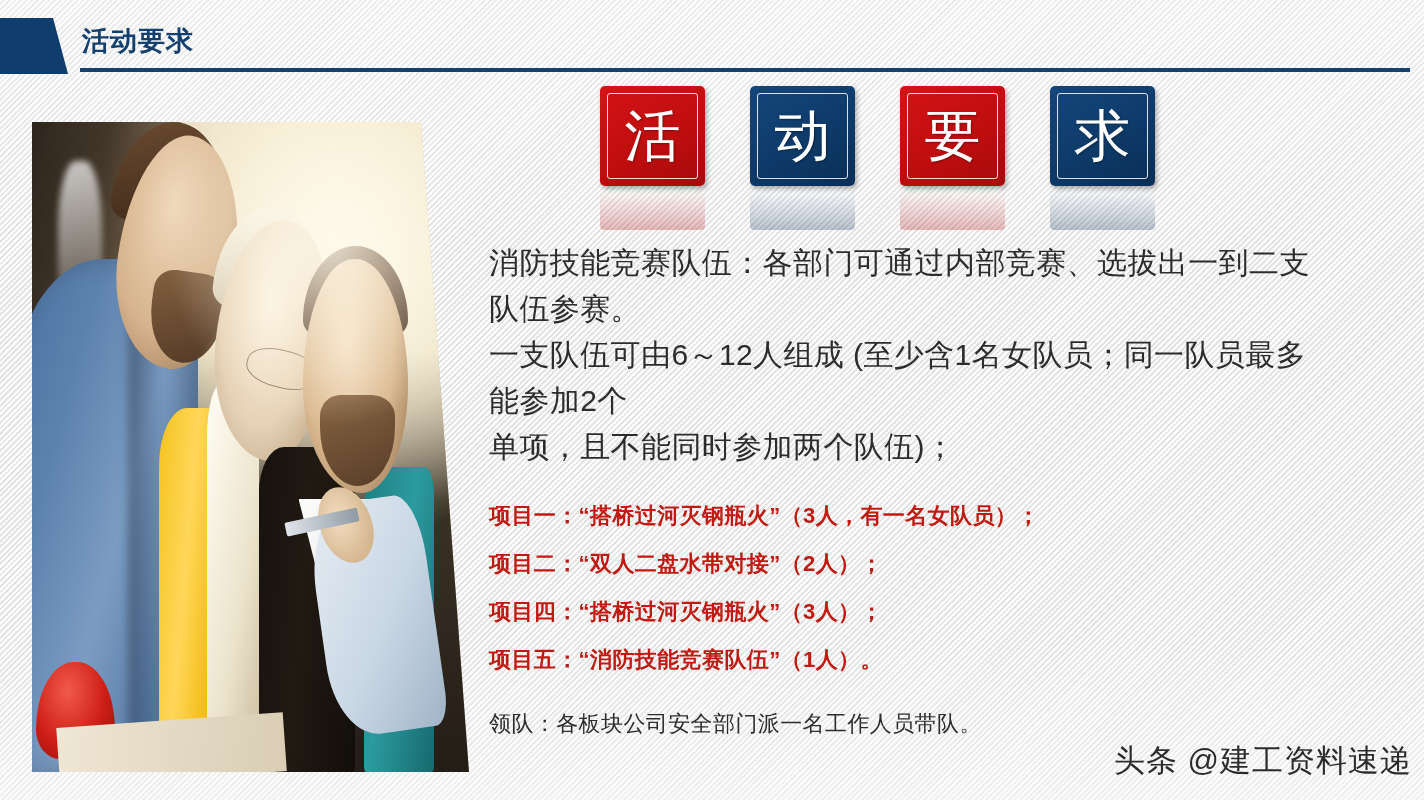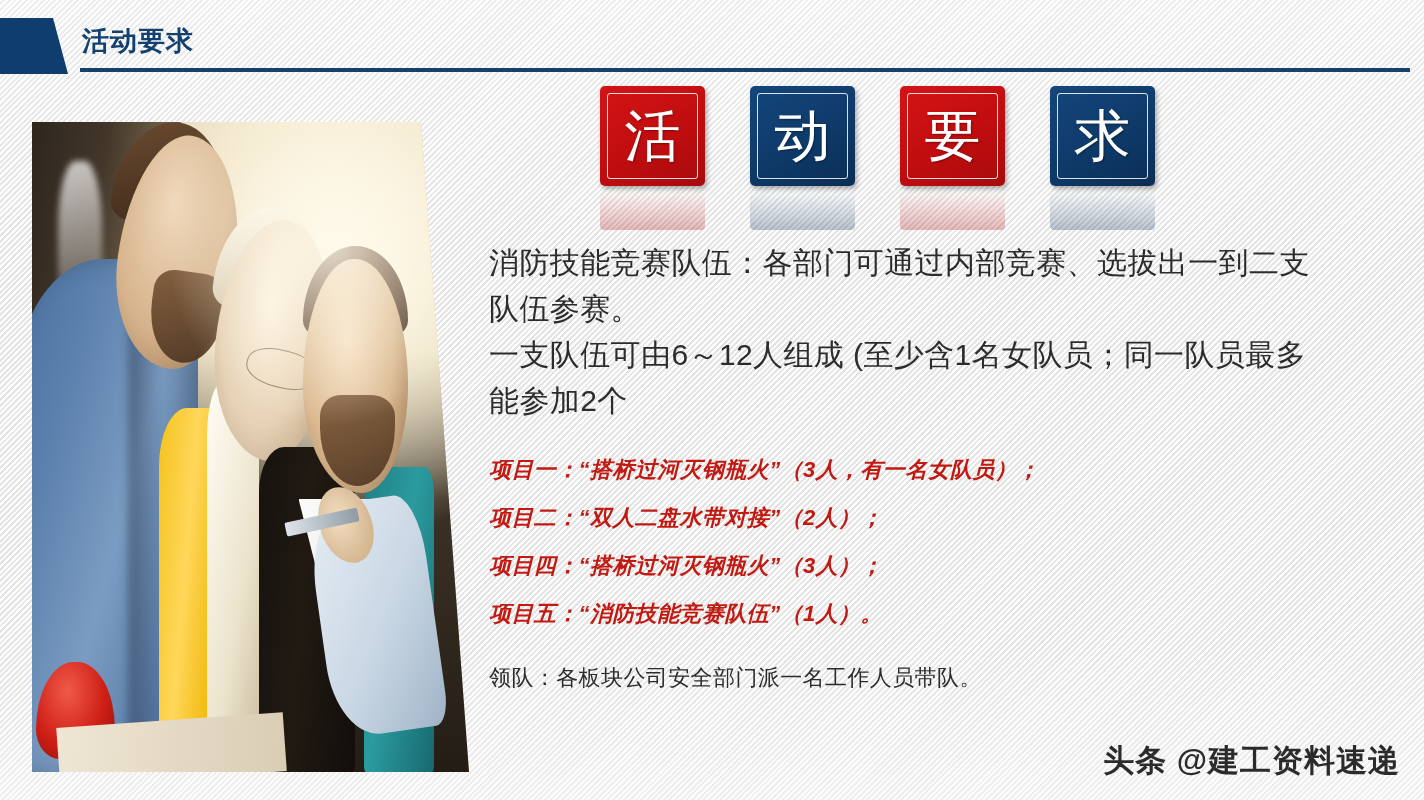--- a/index.html
+++ b/index.html
@@ -403,45 +403,44 @@
   }
   .para {
     color: #2c2c2c;
     font-size: 30px;
     line-height: 46px;
     letter-spacing: 0.4px;
     margin: 0;
   }
   #items {
     margin-top: 22px;
-    font-style: italic;
   }
   .item-line {
     color: #c01a12;
     font-size: 22px;
     font-weight: bold;
     line-height: 48px;
     letter-spacing: 0.4px;
     white-space: nowrap;
   }
   #closing {
     margin-top: 20px;
     color: #2c2c2c;
     font-size: 22px;
     line-height: 40px;
     letter-spacing: 0.4px;
   }
 
   
   #watermark {
     position: absolute;
-    right: 24px;
+    right: 12px;
     bottom: 18px;
     font-size: 31px;
-    font-weight: bold;
+    font-weight: normal;
     color: #1a1a1a;
     letter-spacing: 1px;
     opacity: .92;
     white-space: nowrap;
   }
 </style>
 </head>
 <body>
 
 <div id="slide">
@@ -520,20 +519,21 @@
       <div class="tile-reflection blue"></div>
     </div>
 
   </div>
 
   <div id="body-copy">
 
     <div>
       <div class="para">消防技能竞赛队伍：各部门可通过内部竞赛、选拔出一到二支队伍参赛。</div>
       <div class="para">一支队伍可由6～12人组成 (至少含1名女队员；同一队员最多能参加2个</div>
+      <div class="para">单项，且不能同时参加两个队伍)；</div>
     </div>
 
     <div id="items">
       <div class="item-line">项目一：“搭桥过河灭钢瓶火”（3人，有一名女队员）；</div>
       <div class="item-line">项目二：“双人二盘水带对接”（2人）；</div>
       <div class="item-line">项目四：“搭桥过河灭钢瓶火”（3人）；</div>
       <div class="item-line">项目五：“消防技能竞赛队伍”（1人）。</div>
     </div>
 
     <div id="closing">领队：各板块公司安全部门派一名工作人员带队。</div>

